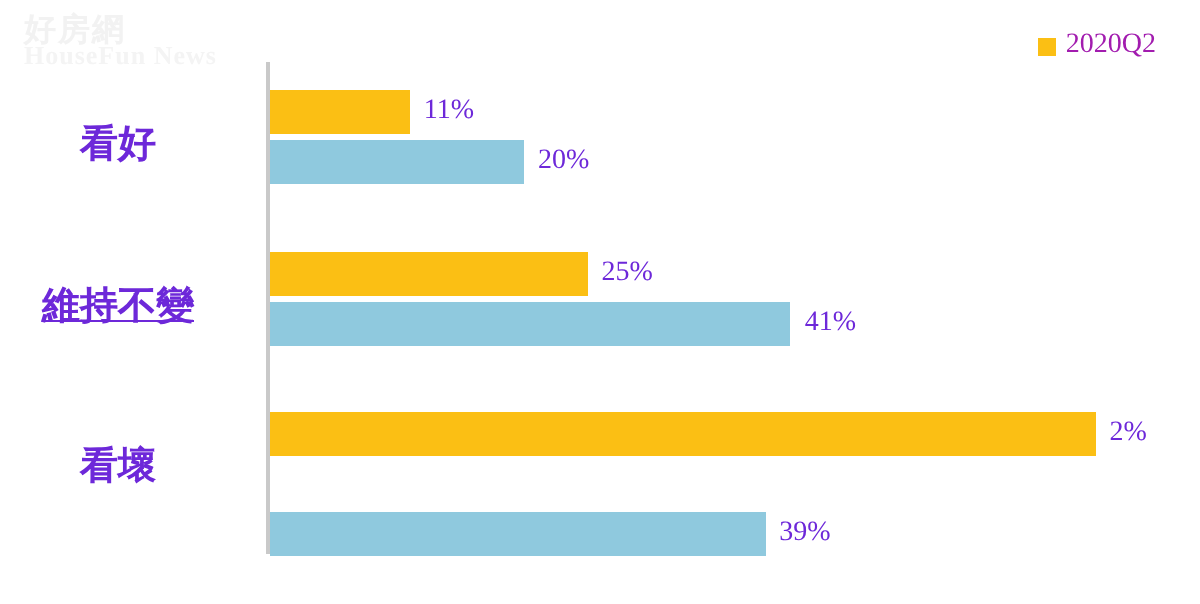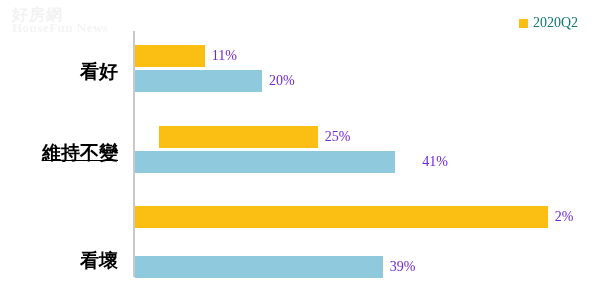--- a/index.html
+++ b/index.html
@@ -69,21 +69,21 @@
     gap: 5px;
   }
   .legend-swatch {
     width: 9px;
     height: 9px;
     flex: 0 0 auto;
   }
   .legend-label {
     font-family: "Liberation Serif", serif;
     font-size: 14px;
-    color: #0f766e;
+    color: #a21caf;
     white-space: nowrap;
     line-height: 14px;
   }
 
   
   .plot {
     position: absolute;
     left: 0;
     top: 0;
     width: 600px;
@@ -100,25 +100,25 @@
 
   .group {
     position: absolute;
     left: 0;
     width: 600px;
   }
   .cat-label {
     position: absolute;
     left: 0;
     width: 118px;
-    text-align: right;
+    text-align: center;
     font-family: "DejaVu Sans", sans-serif;
     font-size: 19px;
     font-weight: bold;
-    color: #000000;
+    color: #6d28d9;
     white-space: nowrap;
   }
 
   .bar-row {
     position: absolute;
     left: 135px;
     height: 22px;
     display: flex;
     align-items: center;
   }
@@ -162,32 +162,32 @@
         <span class="bar-value">11%</span>
       </div>
       <div class="bar-row" style="top:25px;">
         <div class="bar" style="width: 127px; background: rgb(143, 201, 222);"></div>
         <span class="bar-value">20%</span>
       </div>
     </div>
 
     <div class="group" style="top:126px;">
       <div class="cat-label" style="top:14px;text-decoration:underline;">維持不變</div>
-      <div class="bar-row" style="top:0px;padding-left:24px;">
+      <div class="bar-row" style="top:0px;">
         <div class="bar" style="width: 158.75px; background: rgb(251, 191, 20);"></div>
         <span class="bar-value">25%</span>
       </div>
-      <div class="bar-row" style="top:25px;gap:20px;">
+      <div class="bar-row" style="top:25px;">
         <div class="bar" style="width: 260.35px; background: rgb(143, 201, 222);"></div>
         <span class="bar-value">41%</span>
       </div>
     </div>
 
     <div class="group" style="top:206px;">
-      <div class="cat-label" style="top:14px;margin-top:28px;">看壞</div>
+      <div class="cat-label" style="top:14px;">看壞</div>
       <div class="bar-row" style="top:0px;">
         <div class="bar" style="width: 412.75px; background: rgb(251, 191, 20);"></div>
         <span class="bar-value">2%</span>
       </div>
       <div class="bar-row" style="top:25px;margin-top:25px;">
         <div class="bar" style="width: 247.65px; background: rgb(143, 201, 222);"></div>
         <span class="bar-value">39%</span>
       </div>
     </div>
   </div>

